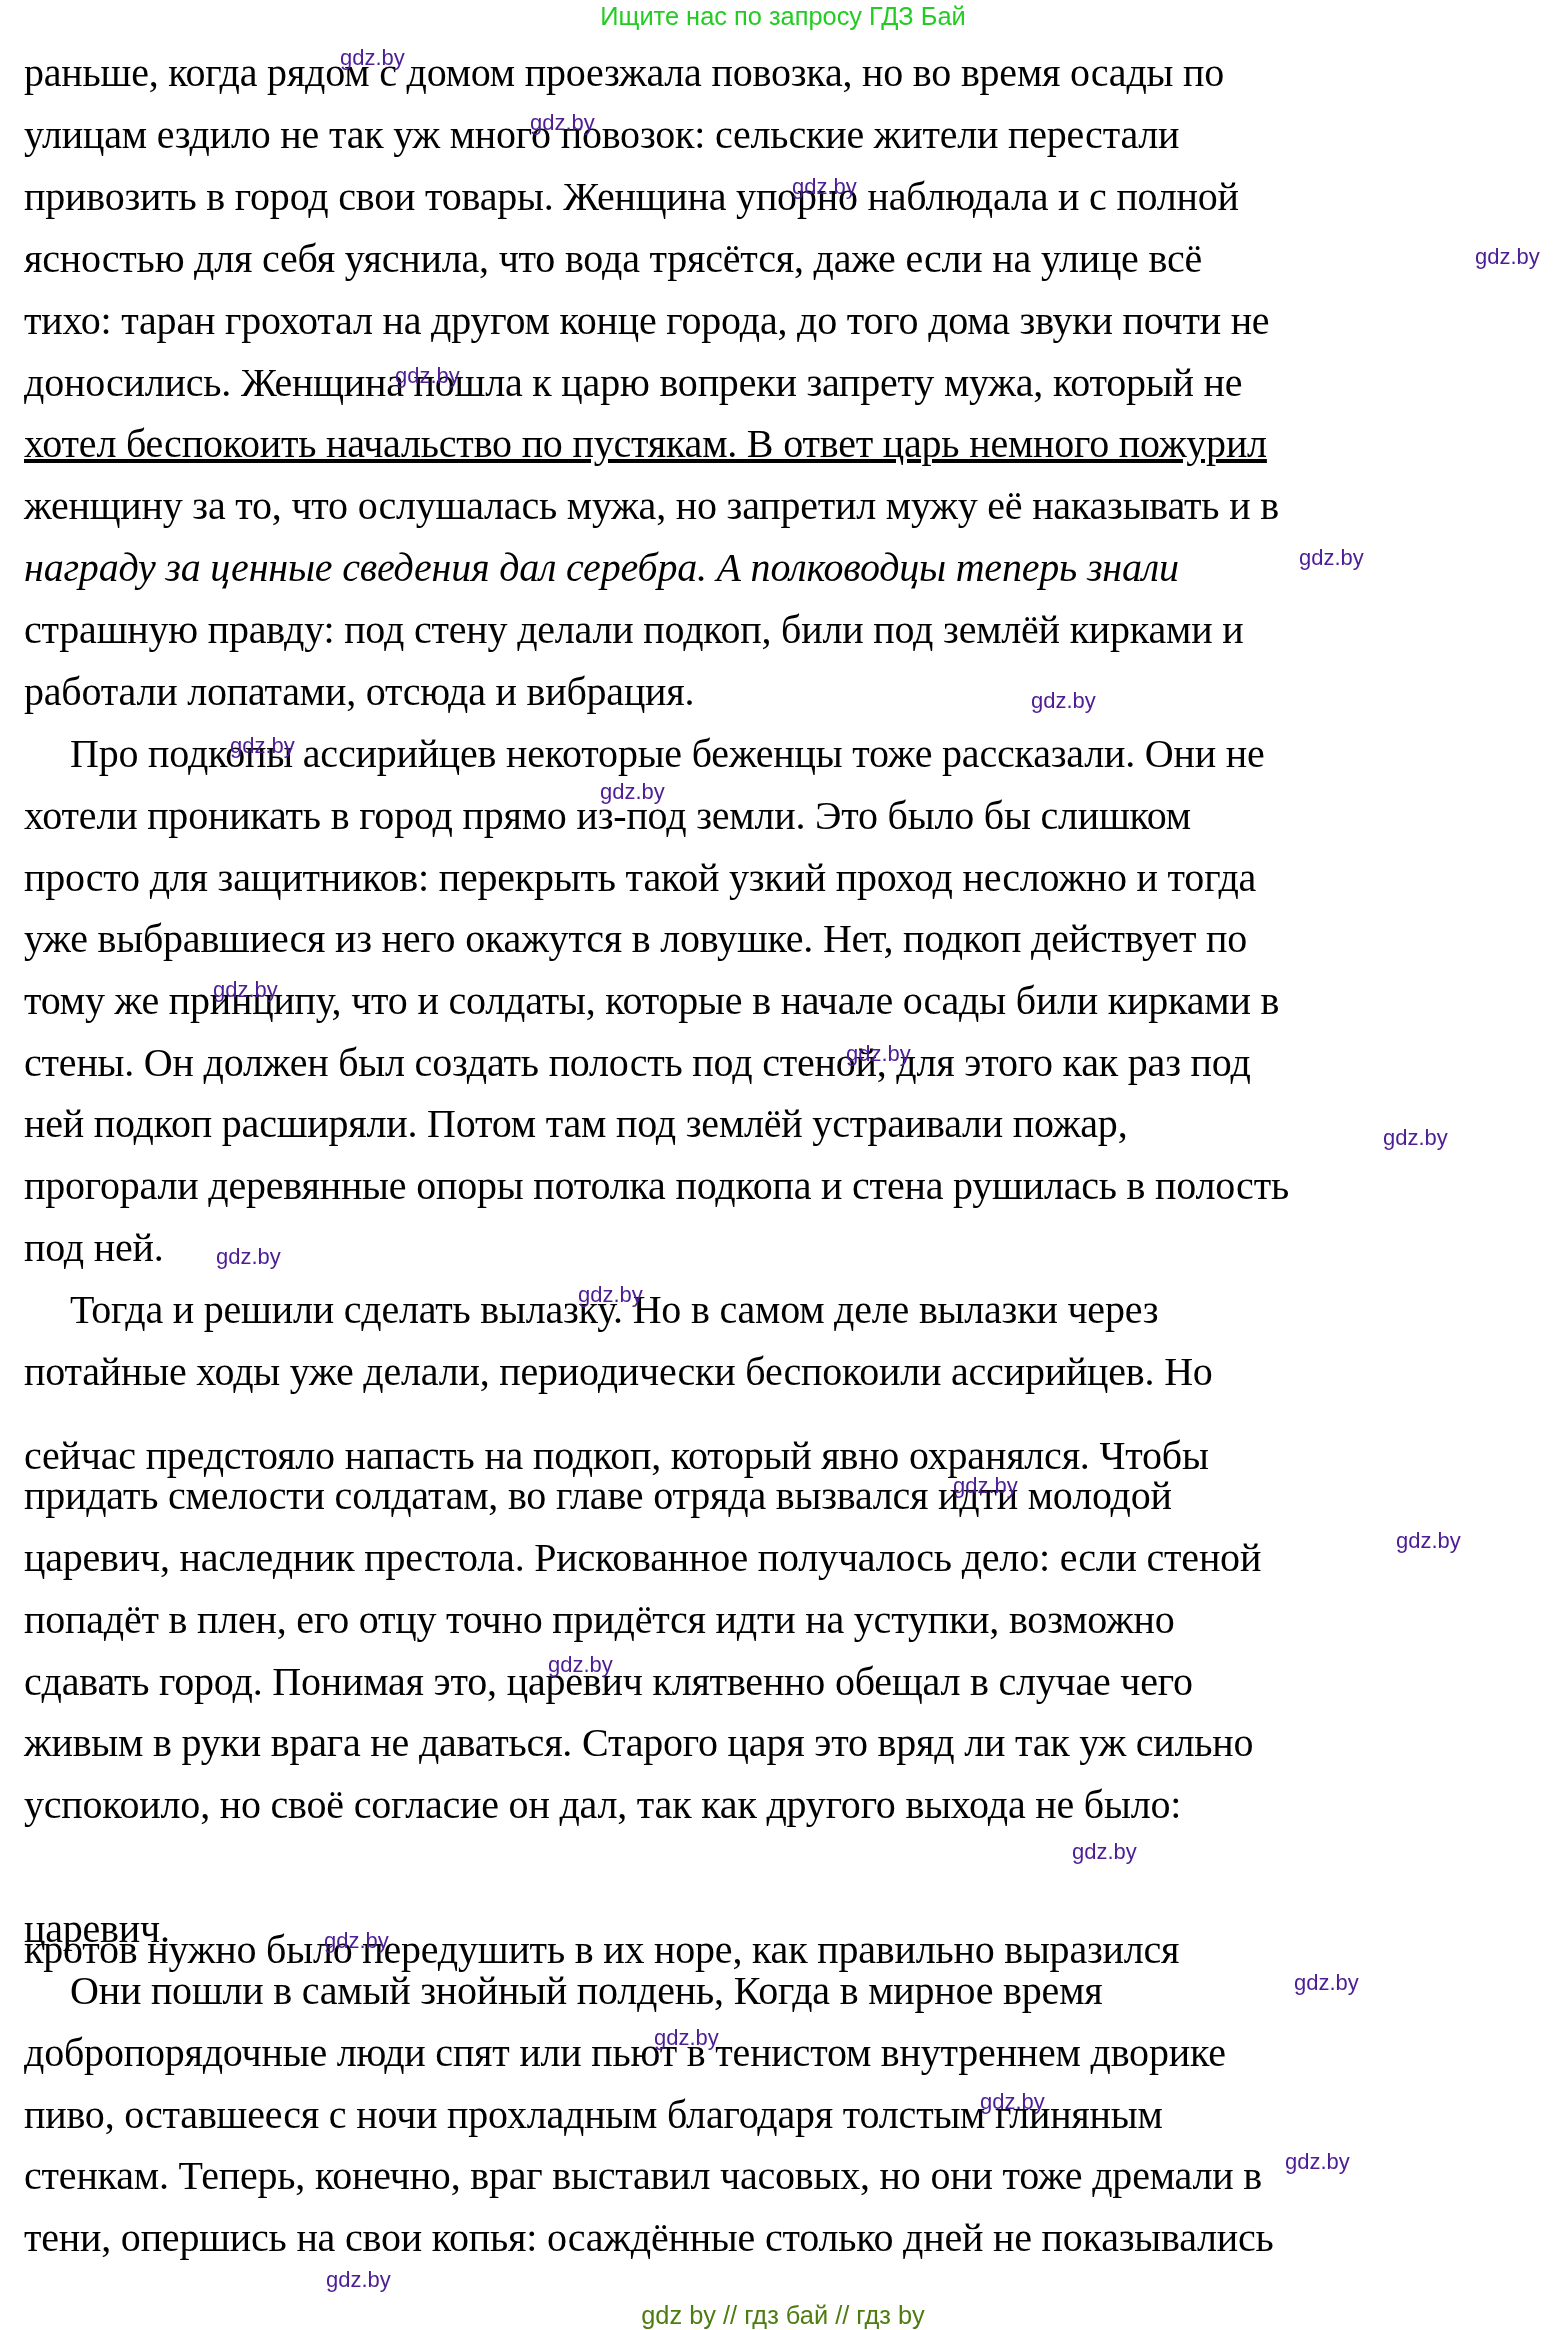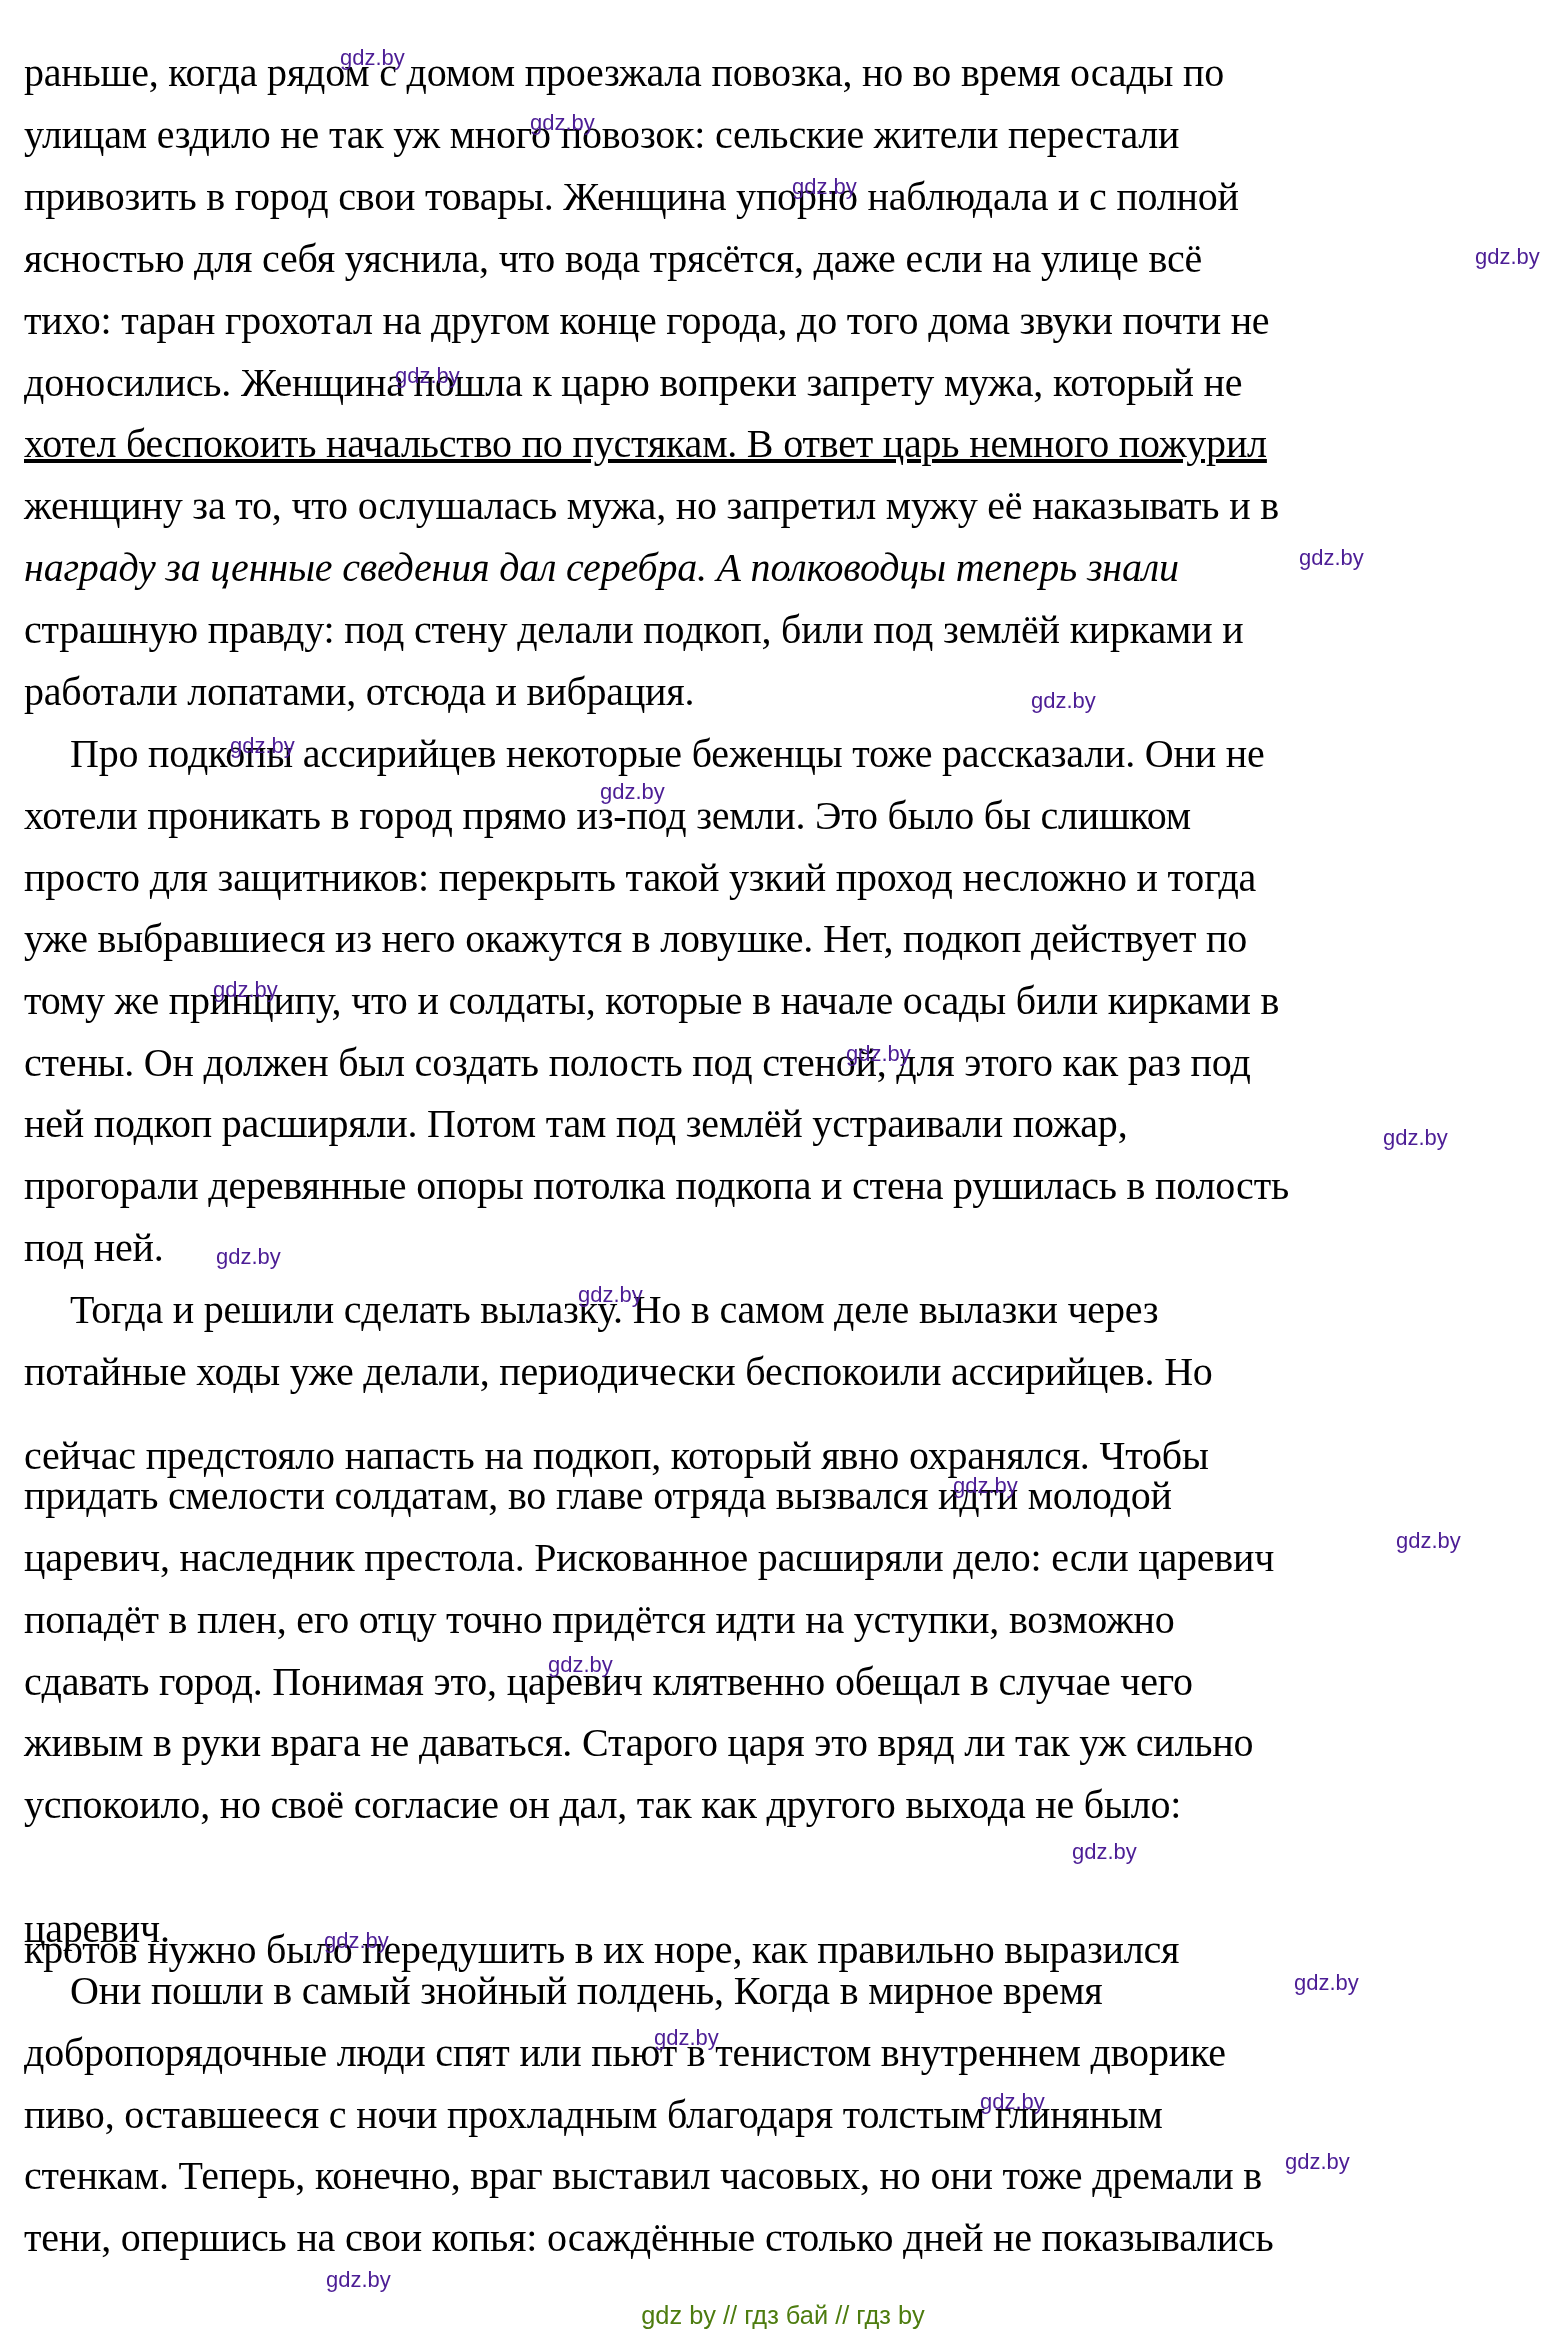--- a/index.html
+++ b/index.html
@@ -62,20 +62,21 @@
       font-family: "Liberation Sans", sans-serif;
       font-size: 25.4px;
       line-height: 29px;
       color: #4d7c0f;
     }
   </style>
 </head>
 <body>
 
 <div class="page">
+  <div class="top-banner">Ищите нас по запросу ГДЗ Бай</div>
   <div id="text-lines">
       <div class="line" style="top: 49px;">раньше, когда рядом с домом проезжала повозка, но во время осады по</div>
       <div class="line" style="top: 111px;">улицам ездило не так уж много повозок: сельские жители перестали</div>
       <div class="line" style="top: 173px;">привозить в город свои товары. Женщина упорно наблюдала и с полной</div>
       <div class="line" style="top: 235px;">ясностью для себя уяснила, что вода трясётся, даже если на улице всё</div>
       <div class="line" style="top: 297px;">тихо: таран грохотал на другом конце города, до того дома звуки почти не</div>
       <div class="line" style="top: 359px;">доносились. Женщина пошла к царю вопреки запрету мужа, который не</div>
       <div class="line" style="top: 420px; text-decoration: underline;">хотел беспокоить начальство по пустякам. В ответ царь немного пожурил</div>
       <div class="line" style="top: 482px;">женщину за то, что ослушалась мужа, но запретил мужу её наказывать и в</div>
       <div class="line" style="top: 544px; font-style: italic;">награду за ценные сведения дал серебра. А полководцы теперь знали</div>
@@ -87,21 +88,21 @@
       <div class="line" style="top: 915px;">уже выбравшиеся из него окажутся в ловушке. Нет, подкоп действует по</div>
       <div class="line" style="top: 977px;">тому же принципу, что и солдаты, которые в начале осады били кирками в</div>
       <div class="line" style="top: 1039px;">стены. Он должен был создать полость под стеной, для этого как раз под</div>
       <div class="line" style="top: 1100px;">ней подкоп расширяли. Потом там под землёй устраивали пожар,</div>
       <div class="line" style="top: 1162px;">прогорали деревянные опоры потолка подкопа и стена рушилась в полость</div>
       <div class="line" style="top: 1224px;">под ней.</div>
       <div class="line indent" style="top: 1286px;">Тогда и решили сделать вылазку. Но в самом деле вылазки через</div>
       <div class="line" style="top: 1348px;">потайные ходы уже делали, периодически беспокоили ассирийцев. Но</div>
       <div class="line" style="top: 1432px;">сейчас предстояло напасть на подкоп, который явно охранялся. Чтобы</div>
       <div class="line" style="top: 1472px;">придать смелости солдатам, во главе отряда вызвался идти молодой</div>
-      <div class="line" style="top: 1534px;">царевич, наследник престола. Рискованное расширяли дело: если царевич</div>
+      <div class="line" style="top: 1534px;">царевич, наследник престола. Рискованное получалось дело: если стеной</div>
       <div class="line" style="top: 1596px;">попадёт в плен, его отцу точно придётся идти на уступки, возможно</div>
       <div class="line" style="top: 1658px;">сдавать город.  Понимая это, царевич клятвенно обещал в случае чего</div>
       <div class="line" style="top: 1719px;">живым в руки врага не даваться. Старого царя это вряд ли так уж сильно</div>
       <div class="line" style="top: 1781px;">успокоило, но своё согласие он дал, так как другого выхода не было:</div>
       <div class="line" style="top: 1926px;">кротов нужно было передушить в их норе, как правильно выразился</div>
       <div class="line" style="top: 1905px;">царевич.</div>
       <div class="line indent" style="top: 1967px;">Они пошли в самый знойный полдень, Когда в мирное время</div>
       <div class="line" style="top: 2029px;">добропорядочные люди спят или пьют в тенистом внутреннем дворике</div>
       <div class="line" style="top: 2091px;">пиво, оставшееся с ночи прохладным благодаря толстым глиняным</div>
       <div class="line" style="top: 2152px;">стенкам. Теперь, конечно, враг выставил часовых, но они тоже дремали в</div>

